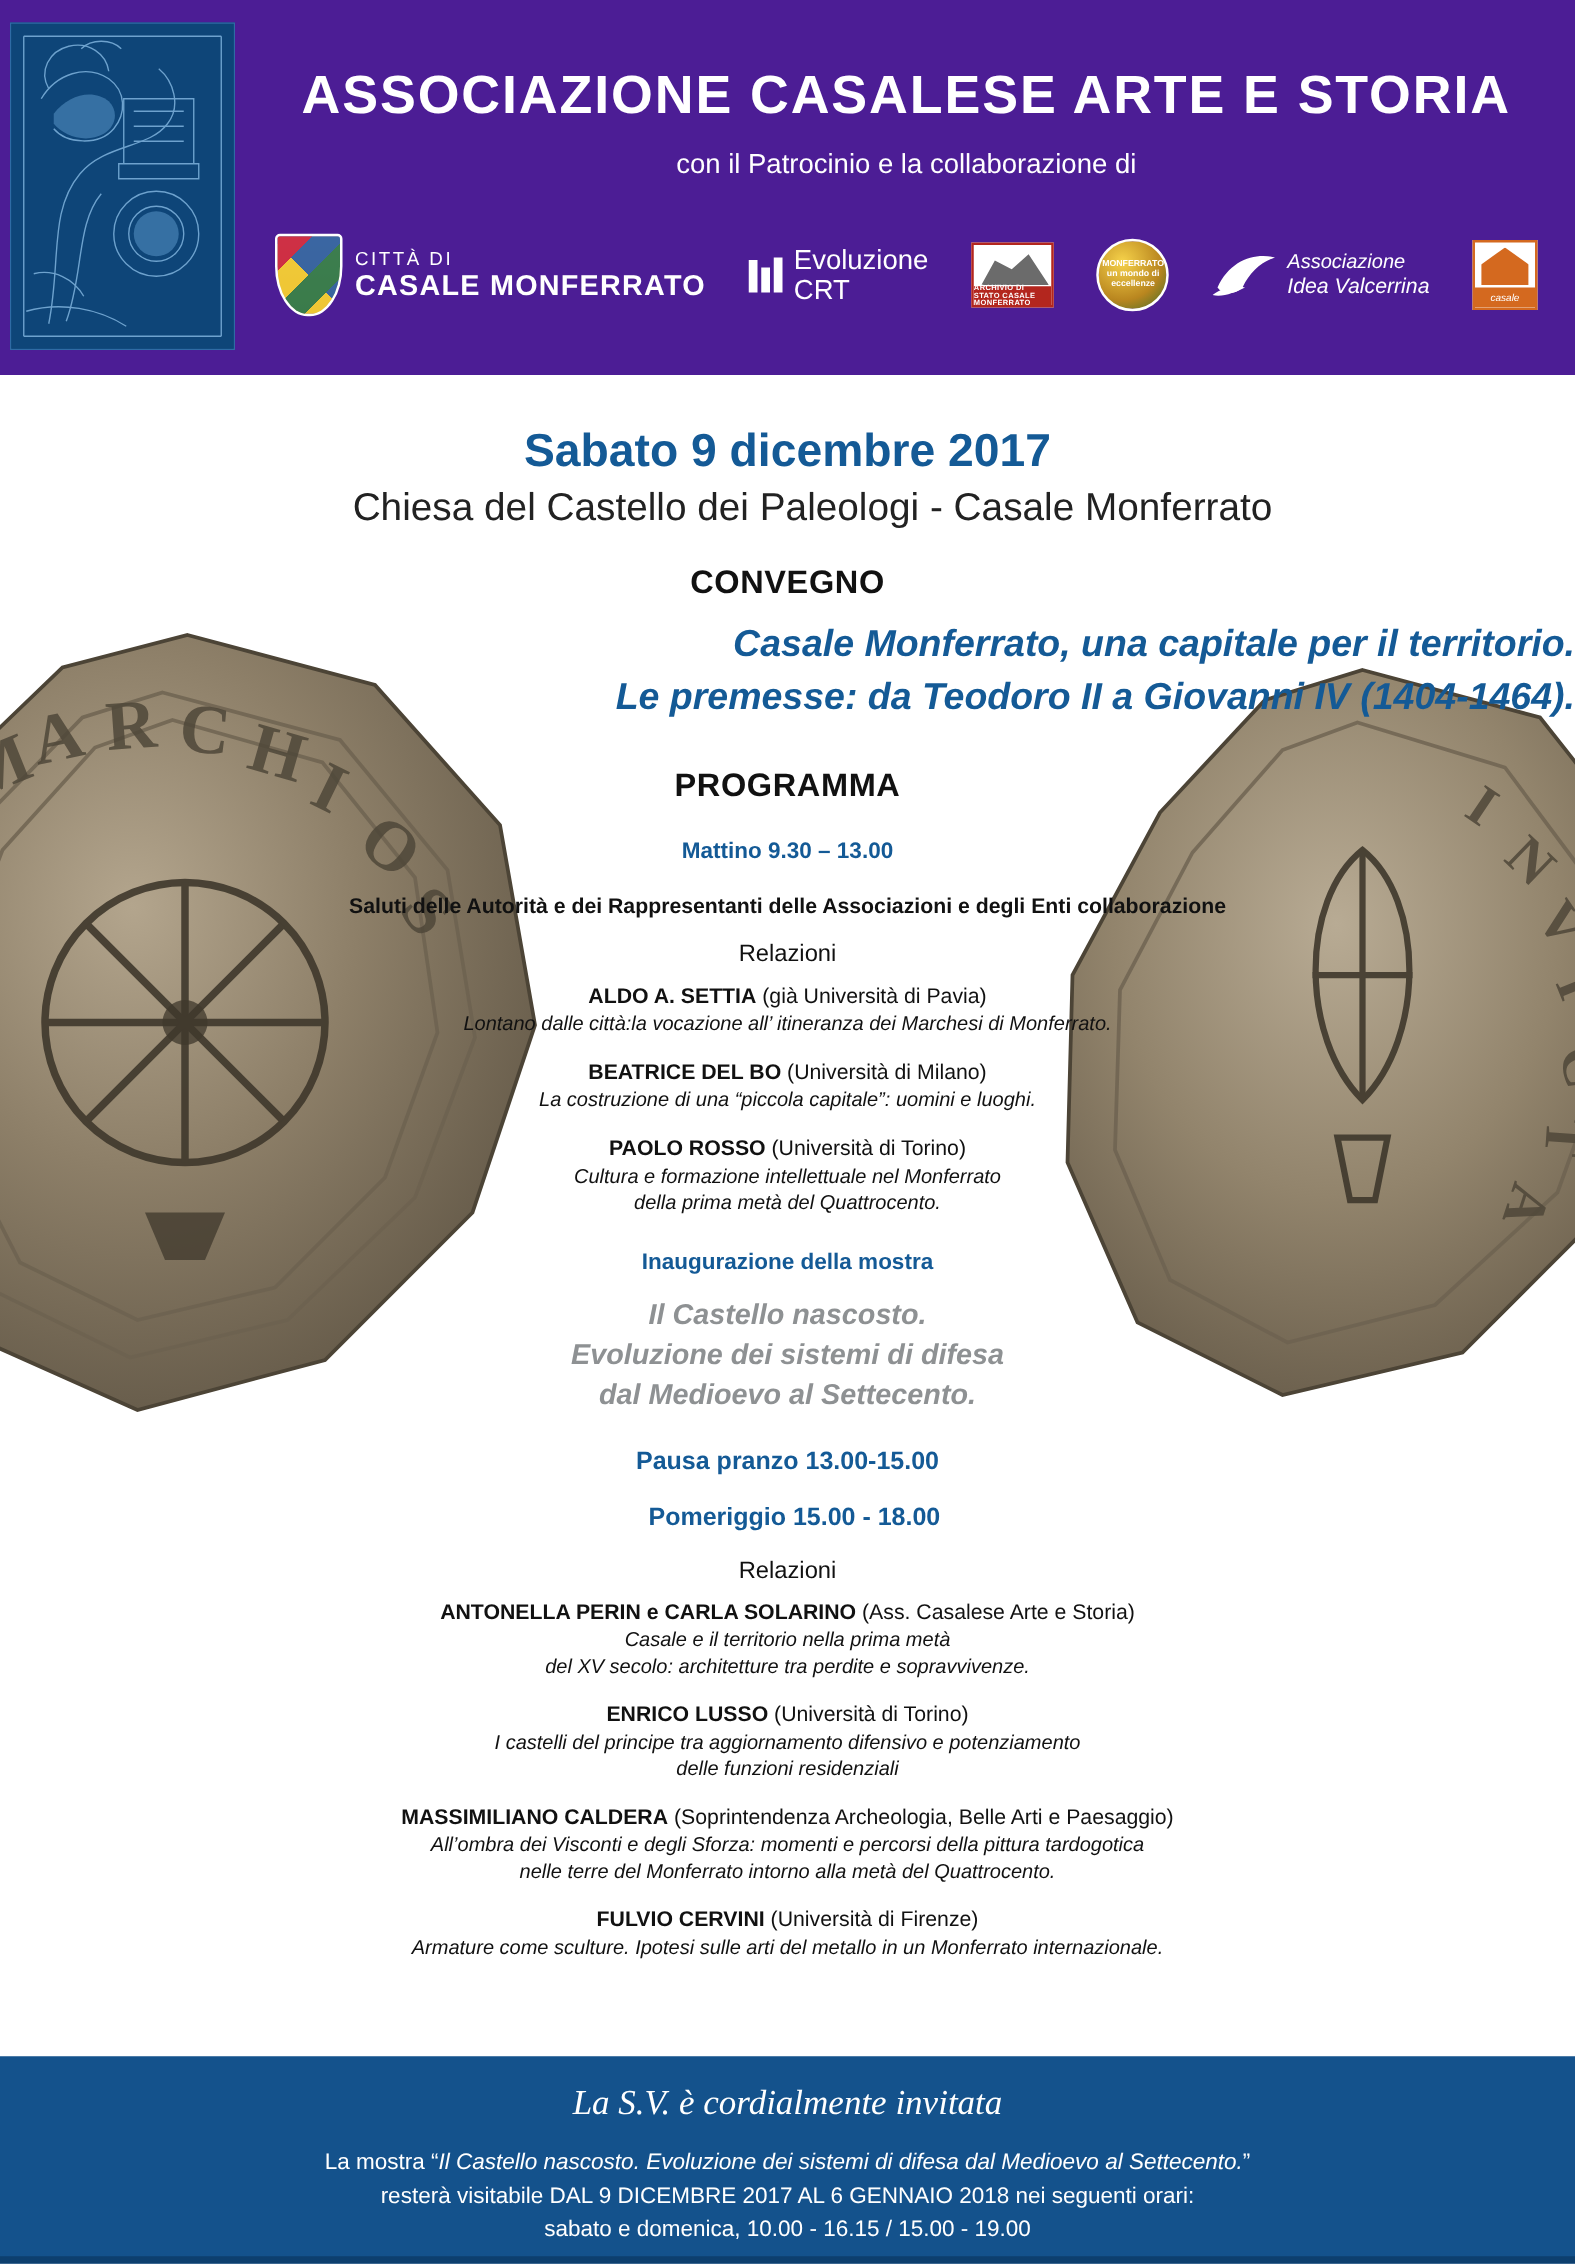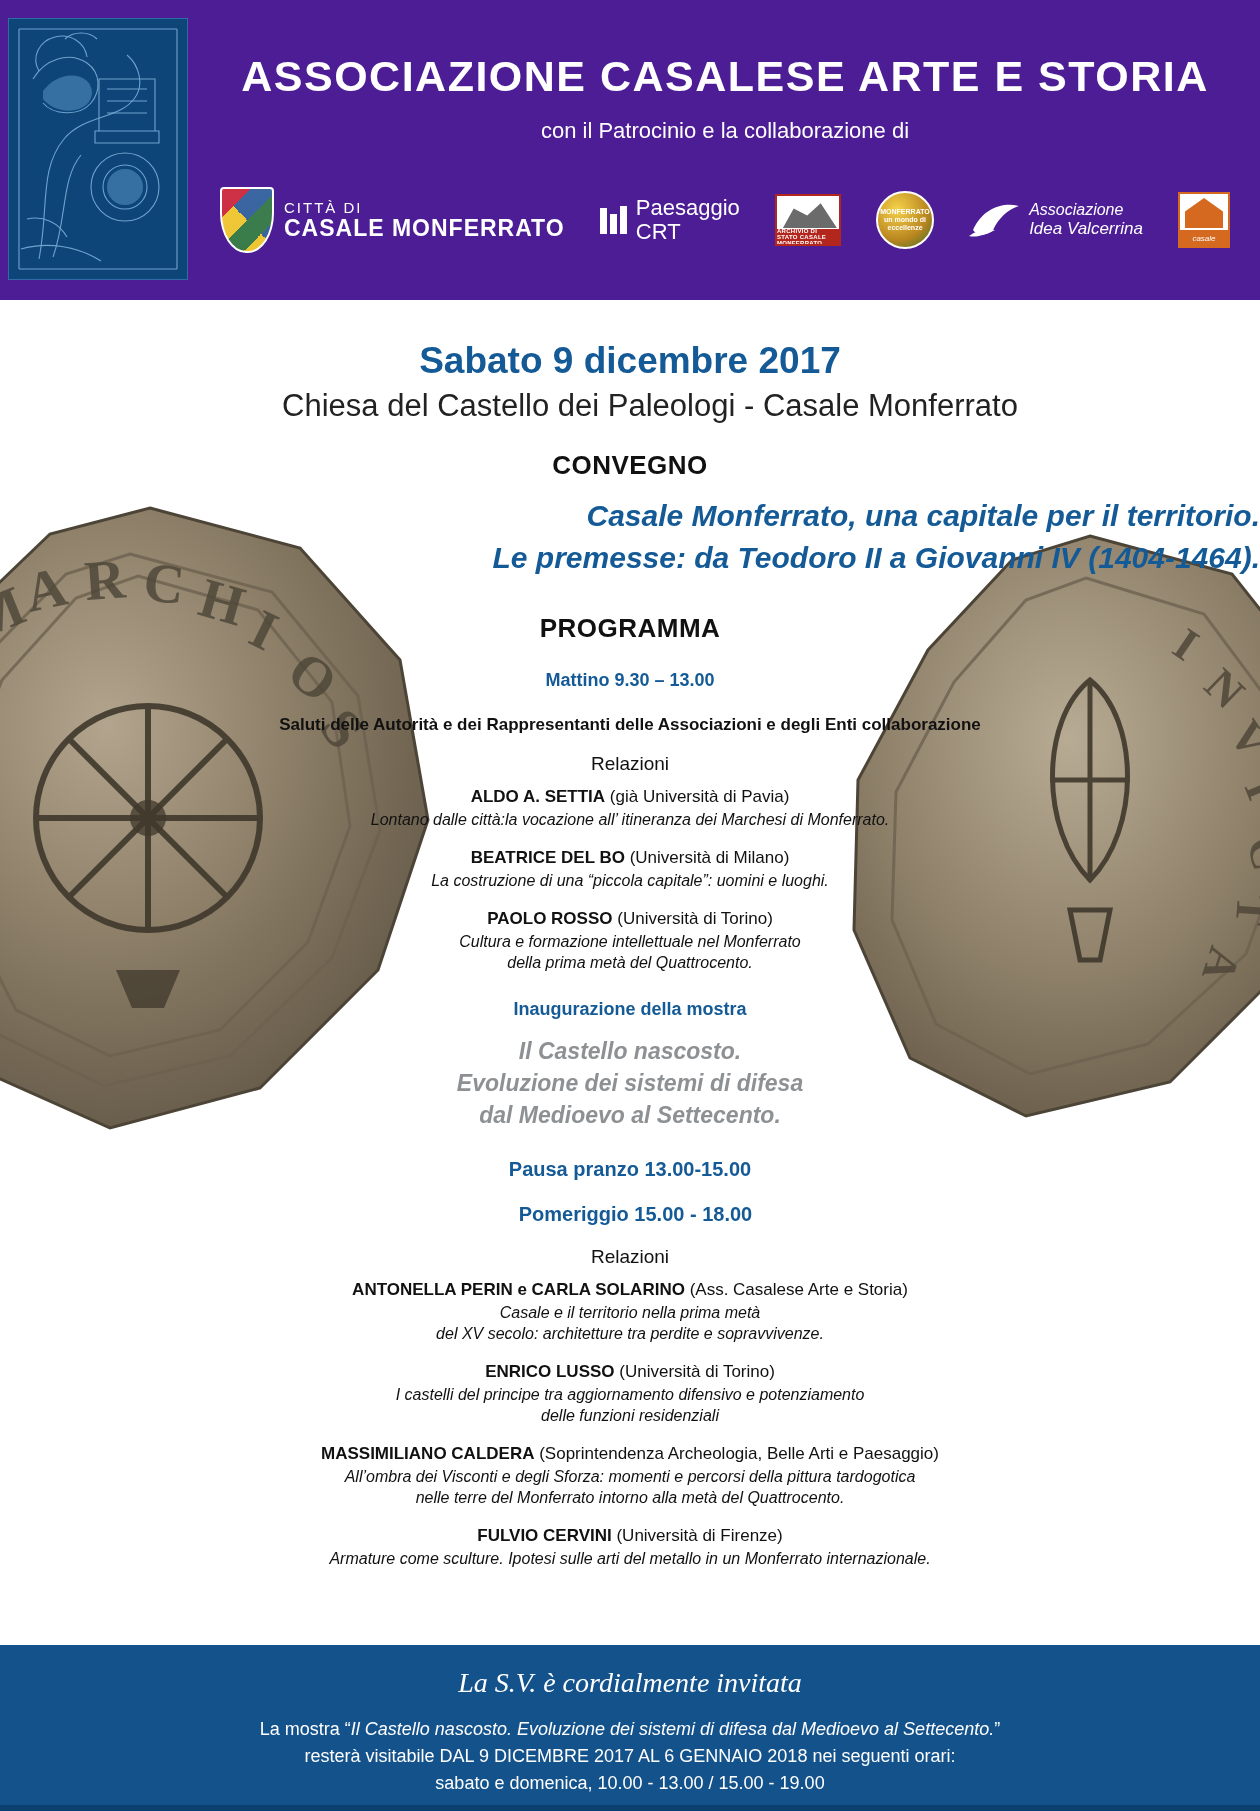--- a/index.html
+++ b/index.html
@@ -246,21 +246,21 @@
       </div>
     </div>
 
     <div class="logo logo-crt">
       <div class="bars">
           <i></i>
           <i></i>
           <i></i>
         </div>
       <div class="txt">
-        <div class="t1">Paesaggio</div>
+        <div class="t1">Evoluzione</div>
         <div class="t2">CRT</div>
       </div>
     </div>
 
     <div class="logo">
       <div class="logo-box-red">
         <div class="roof"></div>
         <div class="cap">ARCHIVIO DI STATO CASALE MONFERRATO</div>
       </div>
     </div>
@@ -463,15 +463,15 @@
 
   </div>
 </div>
 
 <div class="footer">
   <div class="invito">La S.V. è cordialmente invitata</div>
   <div class="l1">
     <span>La mostra “</span><i>Il Castello nascosto. Evoluzione dei sistemi di difesa dal Medioevo al Settecento.</i><span>”</span>
   </div>
   <div class="l2">resterà visitabile DAL 9 DICEMBRE 2017 AL 6 GENNAIO 2018 nei seguenti orari:</div>
-  <div class="l3">sabato e domenica, 10.00 - 13.00 / 15.00 - 19.00</div>
+  <div class="l3">sabato e domenica, 10.00 - 16.15 / 15.00 - 19.00</div>
   <div class="bottom-strip"></div>
 </div>
 
 </body></html>

